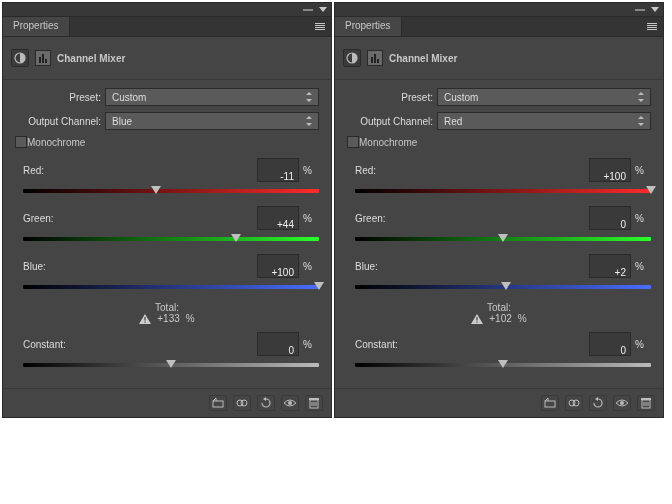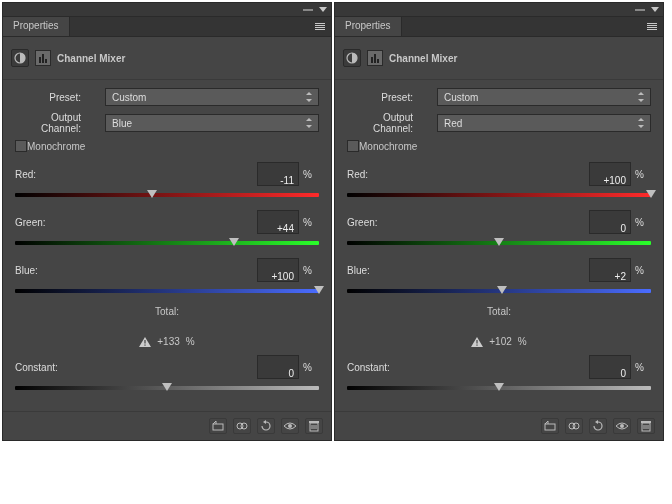--- a/index.html
+++ b/index.html
@@ -15,43 +15,43 @@
   .hamb { display: flex; flex-direction: column; gap: 1px; }
   .hamb span { display:block; width: 10px; height: 1px; background: #c8c8c8; }
   .header { display: flex; align-items: center; gap: 6px; padding: 12px 8px; border-bottom: 1px solid #3a3a3a; }
   .adj-icon { width: 18px; height: 18px; background: #3b3b3b; border: 1px solid #2a2a2a; border-radius: 2px; display:flex; align-items:center; justify-content:center; }
   .adj-icon svg { display:block; }
   .mix-icon { width: 16px; height: 16px; background: #6a6a6a; border:1px solid #2a2a2a; display:flex; align-items:center; justify-content:center; }
   .mix-icon .bars { display:flex; gap:1px; align-items:flex-end; height:10px; }
   .mix-icon .bars span { width:2px; background:#222; }
   .body { padding: 8px 12px; }
   .row { display: flex; align-items: center; margin-bottom: 6px; }
-  .row label { width: 90px; text-align: right; padding-right: 24px; color: #ddd; }
+  .row label { width: 90px; text-align: right; padding-right: 4px; color: #ddd; }
   .select { flex: 1; background: #5a5a5a; border: 1px solid #2a2a2a; color: #ddd; padding: 2px 36px 2px 6px; position: relative; font-size: 10px; height: 18px; line-height: 14px; }
   .select::after { content: ""; position: absolute; right: 6px; top: 50%; width: 0; height: 0; border-left: 4px solid transparent; border-right: 4px solid transparent; border-top: 5px solid #bbb; transform: translateY(-50%); }
   .select .caret-up { position:absolute; right:6px; top:3px; width:0; height:0; border-left:3px solid transparent; border-right:3px solid transparent; border-bottom:3px solid #bbb;}
   .select .caret-dn { position:absolute; right:6px; bottom:3px; width:0; height:0; border-left:3px solid transparent; border-right:3px solid transparent; border-top:3px solid #bbb;}
   .select.double::after { display:none; }
   .checkrow { display:flex; align-items:center; margin-bottom:10px; }
   .checkbox { width: 12px; height: 12px; background: #5a5a5a; border: 1px solid #2a2a2a; }
-  .slider-group { margin-bottom: 2px; }
+  .slider-group { margin-bottom: 2px; margin-left: 8px; }
   .slider-top { display:flex; align-items:center; justify-content: space-between; }
   .slider-label { color:#ddd; font-size:10px; }
   .value-box { display:flex; align-items:center; gap:4px; }
   .value-box .num { width: 42px; background:#3a3a3a; border:1px solid #2a2a2a; color:#eee; text-align:right; padding:11px 4px; font-size:10px; height: 16px; line-height:14px;}
   .value-box .pct { width: 16px; color:#ddd; }
   .track { position: relative; height: 10px; margin: 4px 0 10px 0; }
   .track .bar { position:absolute; top:3px; left:0; right:0; height:4px; border-radius:1px; }
   .track .thumb { position:absolute; top:0; width:0; height:0; border-left:5px solid transparent; border-right:5px solid transparent; border-top:8px solid #bfbfbf; transform: translateX(-5px); }
   .grad-red { background: linear-gradient(to right, #000, #ff2a2a); }
   .grad-green { background: linear-gradient(to right, #000, #2aff2a); }
   .grad-blue { background: linear-gradient(to right, #000, #4a6cff); }
   .grad-gray { background: linear-gradient(to right, #000, #bbb); }
   .total-row { display:flex; align-items:center; justify-content:space-between; margin-bottom:8px;flex-direction:column; }
-  .total-row .right { display:flex; align-items:center; gap:6px;margin-top:19px; }
+  .total-row .right { display:flex; align-items:center; gap:6px; }
   .warn { width: 12px; height: 10px; display:inline-block; }
   .footer { display:flex; justify-content:flex-end; align-items:center; gap:6px; padding:6px 8px; border-top:1px solid #3a3a3a; }
   .fbtn { width:18px; height:16px; display:flex; align-items:center; justify-content:center; background:#454545; border:1px solid #3a3a3a; color:#bdbdbd; border-radius:2px; font-size:10px; }
   .fbtn svg { display:block; }
 </style>
 </head>
 <body>
 
 <div class="workspace">
 

